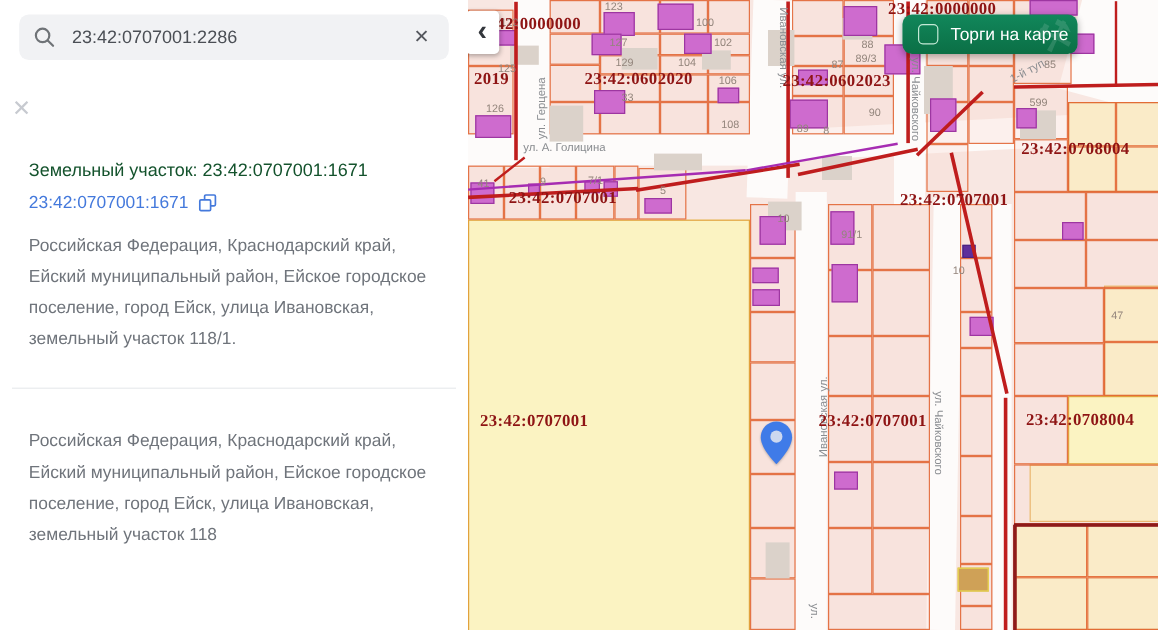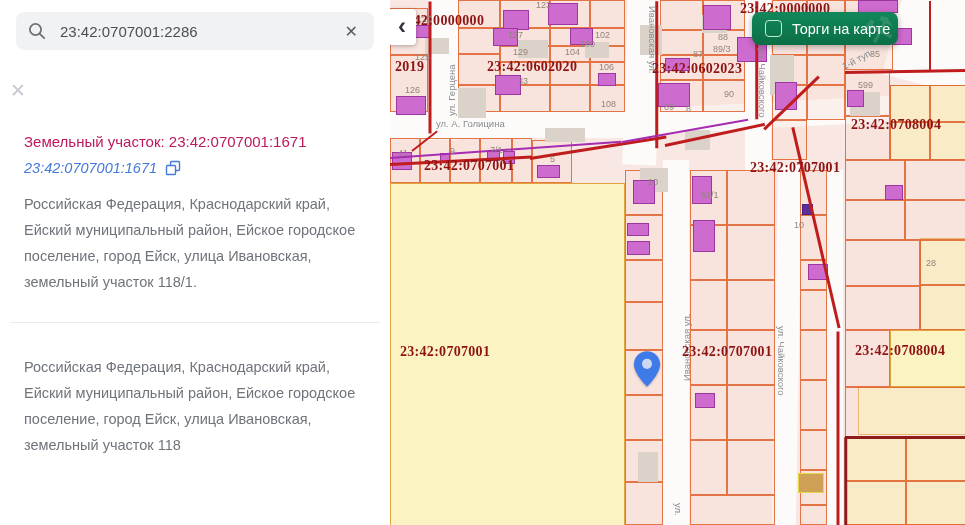--- a/index.html
+++ b/index.html
@@ -10,23 +10,23 @@
   .searchbox{margin:12px 16px 0 16px;height:38px;background:#f1f2f4;border-radius:8px;
              display:flex;align-items:center;padding:0 12px;}
   .searchbox svg{flex:0 0 18px;margin-right:12px;}
   .searchbox input{flex:1;border:none;outline:none;background:transparent;
                    font-family:"Liberation Sans",sans-serif;font-size:15px;color:#4b4f55;}
   .clear-x{color:#55585e;font-size:16px;cursor:pointer;padding:2px 4px;}
   .list-header{margin-top:29px;padding:0 16px 0 10px;display:flex;align-items:center;}
   .list-header .t{font-size:15.5px;color:#3f434a;flex:1;}
   .list-header .x{color:#c7cad0;font-size:19px;cursor:pointer;}
   .result{padding:0 24px;margin-top:31px;}
-  .result .title{font-size:15px;color:#be185d;margin-bottom:10px;}
+  .result .title{font-size:15px;color:#14532d;margin-bottom:10px;}
   .result .linkrow{display:flex;align-items:center;gap:8px;}
-  .result .linkrow a{font-size:14.5px;color:#4479dc;text-decoration:none;cursor:pointer;font-style:italic;}
+  .result .linkrow a{font-size:14.5px;color:#4479dc;text-decoration:none;cursor:pointer;}
   .result .desc{margin-top:15px;width:340px;font-size:14.5px;line-height:26px;color:#6f747b;}
   .divider{height:1px;background:#e8eaed;margin:27px 10px 0 10px;}
   
   #map{position:relative;width:575px;height:525px;overflow:hidden;background:#f8e7e2;cursor:grab;}
   #map .abs{position:absolute;}
   .qlabel{position:absolute;font-family:"Liberation Serif",serif;font-weight:bold;
           font-size:14px;color:#8e1414;white-space:nowrap;letter-spacing:.3px;z-index:40;}
   .pnum{position:absolute;font-size:9px;color:#93857c;white-space:nowrap;z-index:30;}
   .street{position:absolute;font-size:9.5px;color:#898c90;white-space:nowrap;
           transform-origin:0 0;z-index:30;}
@@ -264,47 +264,47 @@
       <span class="qlabel" style="left: 97px; top: 59px;">23:42:0602020</span>
       <span class="qlabel" style="left: 262px; top: 61px;">23:42:0602023</span>
       <span class="qlabel" style="left: 402px; top: 26px;">23:42:0602021</span>
       <span class="qlabel" style="left: 34px; top: 158px;">23:42:0707001</span>
       <span class="qlabel" style="left: 360px; top: 160px;">23:42:0707001</span>
       <span class="qlabel" style="left: 10px; top: 344px;">23:42:0707001</span>
       <span class="qlabel" style="left: 292px; top: 344px;">23:42:0707001</span>
       <span class="qlabel" style="left: 461px; top: 117px;">23:42:0708004</span>
       <span class="qlabel" style="left: 465px; top: 343px;">23:42:0708004</span>
       <span class="pnum" style="left: 27px; top: 14px;">122</span>
-      <span class="pnum" style="left: 114px; top: 0px; margin-left: 32px;">123</span>
+      <span class="pnum" style="left: 114px; top: 0px;">123</span>
       <span class="pnum" style="left: 118px; top: 30px;">127</span>
       <span class="pnum" style="left: 123px; top: 47px;">129</span>
       <span class="pnum" style="left: 25px; top: 52px;">125</span>
       <span class="pnum" style="left: 15px; top: 85px;">126</span>
       <span class="pnum" style="left: 128px; top: 76px;">33</span>
-      <span class="pnum" style="left: 190px; top: 14px; margin-top: 25px;">100</span>
+      <span class="pnum" style="left: 190px; top: 14px;">100</span>
       <span class="pnum" style="left: 205px; top: 30px;">102</span>
       <span class="pnum" style="left: 175px; top: 47px;">104</span>
       <span class="pnum" style="left: 209px; top: 62px;">106</span>
       <span class="pnum" style="left: 211px; top: 99px;">108</span>
       <span class="pnum" style="left: 303px; top: 49px;">87</span>
       <span class="pnum" style="left: 328px; top: 32px;">88</span>
       <span class="pnum" style="left: 323px; top: 44px;">89/3</span>
       <span class="pnum" style="left: 334px; top: 89px;">90</span>
       <span class="pnum" style="left: 274px; top: 102px;">89</span>
       <span class="pnum" style="left: 296px; top: 104px;">8</span>
       <span class="pnum" style="left: 480px; top: 49px;">85</span>
       <span class="pnum" style="left: 468px; top: 80px;">599</span>
       <span class="pnum" style="left: 8px; top: 148px;">41</span>
       <span class="pnum" style="left: 60px; top: 146px;">9</span>
       <span class="pnum" style="left: 100px; top: 145px;">7/1</span>
       <span class="pnum" style="left: 160px; top: 154px;">5</span>
       <span class="pnum" style="left: 258px; top: 177px;">10</span>
       <span class="pnum" style="left: 311px; top: 190px;">91/1</span>
       <span class="pnum" style="left: 404px; top: 220px;">10</span>
-      <span class="pnum" style="left: 536px; top: 258px;">28</span>
+      <span class="pnum" style="left: 536px; top: 258px;">47</span>
       <span class="street" style="left: 56px; top: 116px; transform: rotate(-90deg);">ул. Герцена</span>
       <span class="street" style="left: 46px; top: 118px;">ул. А. Голицина</span>
       <span class="street" style="left: 268px; top: 6px; transform: rotate(90deg);">Ивановская ул.</span>
       <span class="street" style="left: 291px; top: 381px; transform: rotate(-90deg);">Ивановская ул.</span>
       <span class="street" style="left: 378px; top: 48px; transform: rotate(90deg);">ул. Чайковского</span>
       <span class="street" style="left: 397px; top: 326px; transform: rotate(90deg);">ул. Чайковского</span>
       <span class="street" style="left: 450px; top: 62px; transform: rotate(-28deg);">1-й туп.</span>
       <span class="street" style="left: 294px; top: 503px; transform: rotate(90deg);">ул.</span>
     </div>
 

